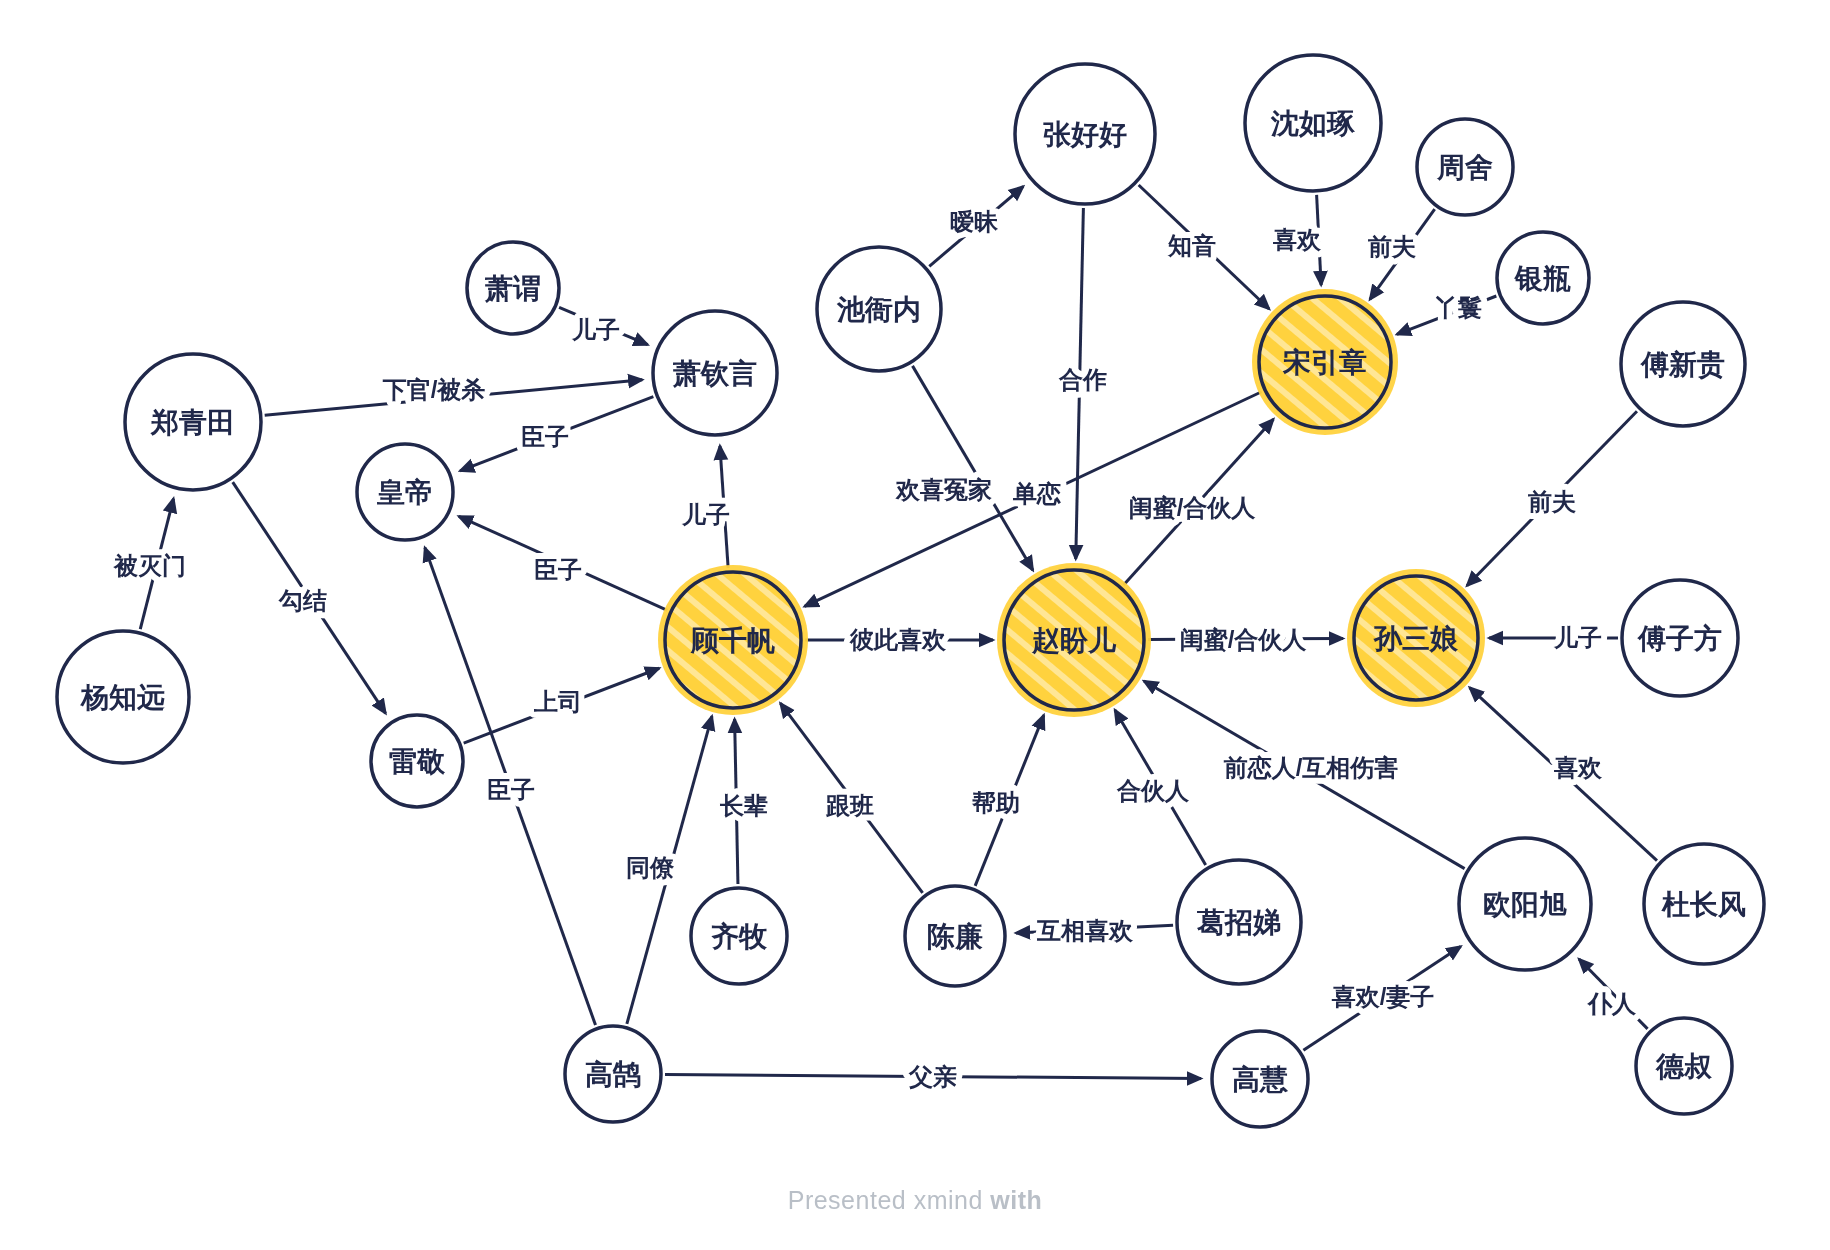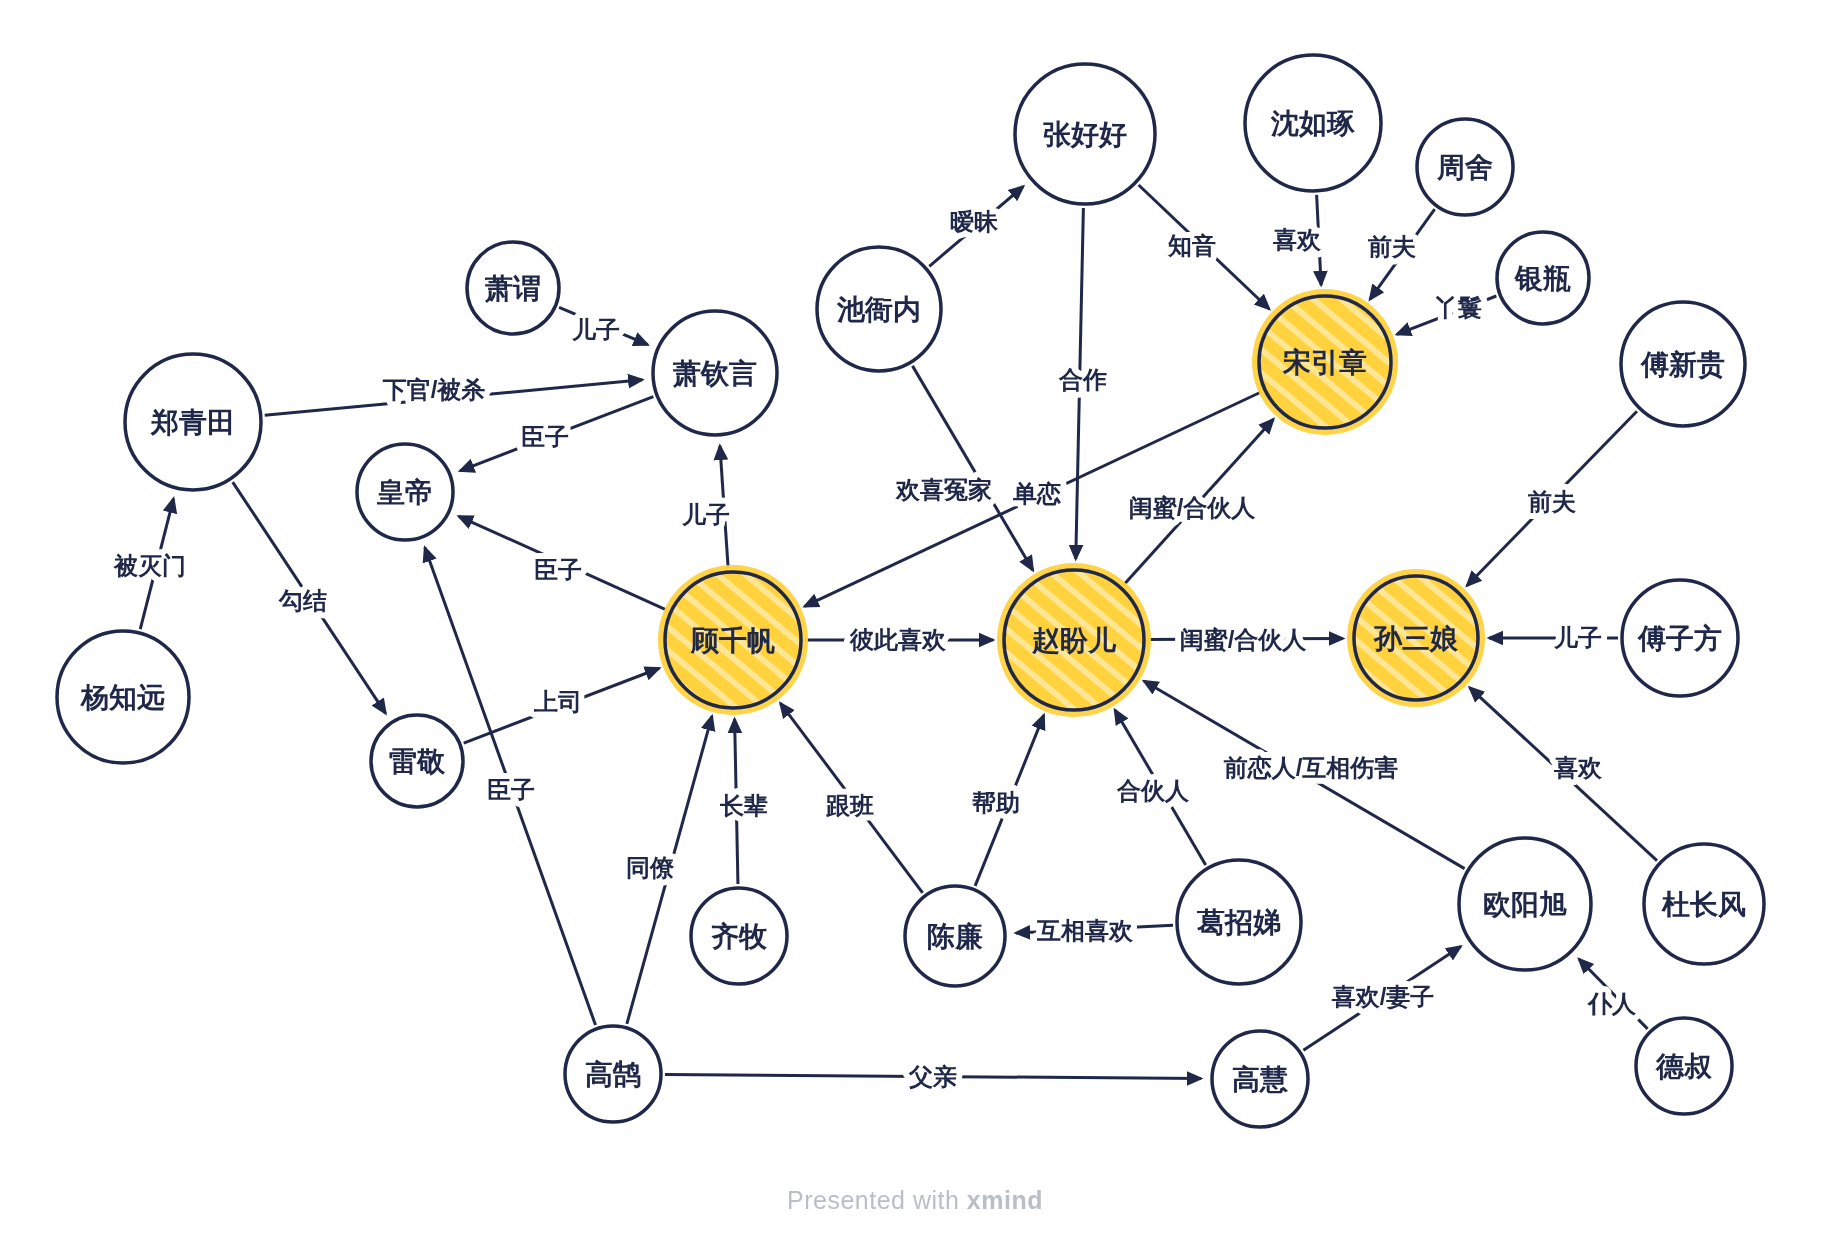--- a/index.html
+++ b/index.html
@@ -193,14 +193,14 @@
         <g>
           <circle cx="1684" cy="1066" r="48" fill="#ffffff" stroke="#20284a" stroke-width="3.5"></circle>
           <text x="1684" y="1066" dy="0.35em" text-anchor="middle" fill="#20284a" font-size="28" font-weight="bold">德叔</text>
         </g>
         <g>
           <circle cx="1260" cy="1079" r="48" fill="#ffffff" stroke="#20284a" stroke-width="3.5"></circle>
           <text x="1260" y="1079" dy="0.35em" text-anchor="middle" fill="#20284a" font-size="28" font-weight="bold">高慧</text>
         </g>
       </g>
     </svg>
-  <div class="footer"><span>Presented with </span><span class="brand">xmind</span></div>
+  <div class="footer"><span>Presented xmind </span><span class="brand">with</span></div>
 </div>
 
 </body></html>

